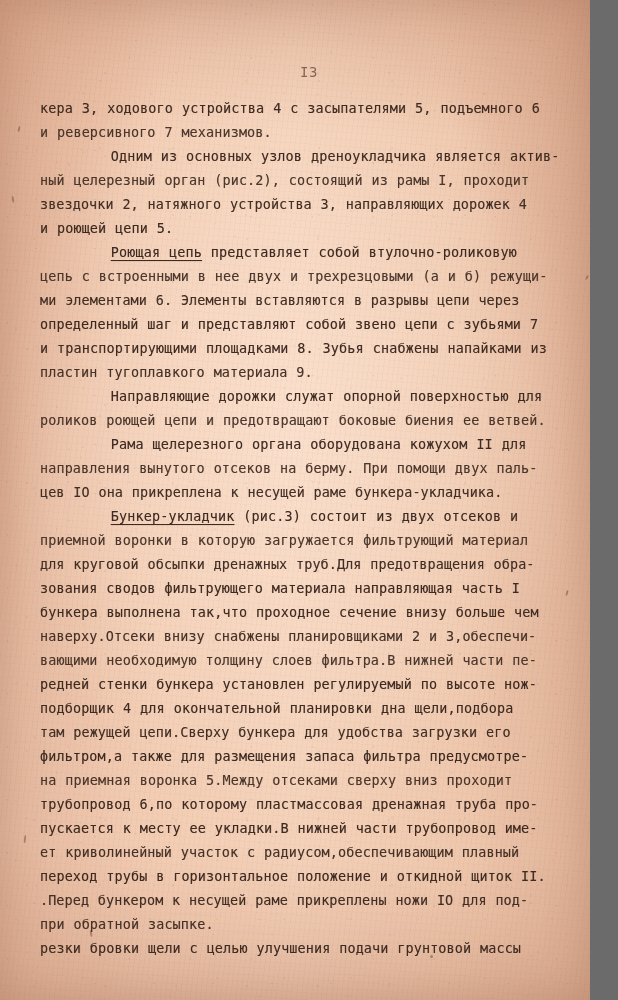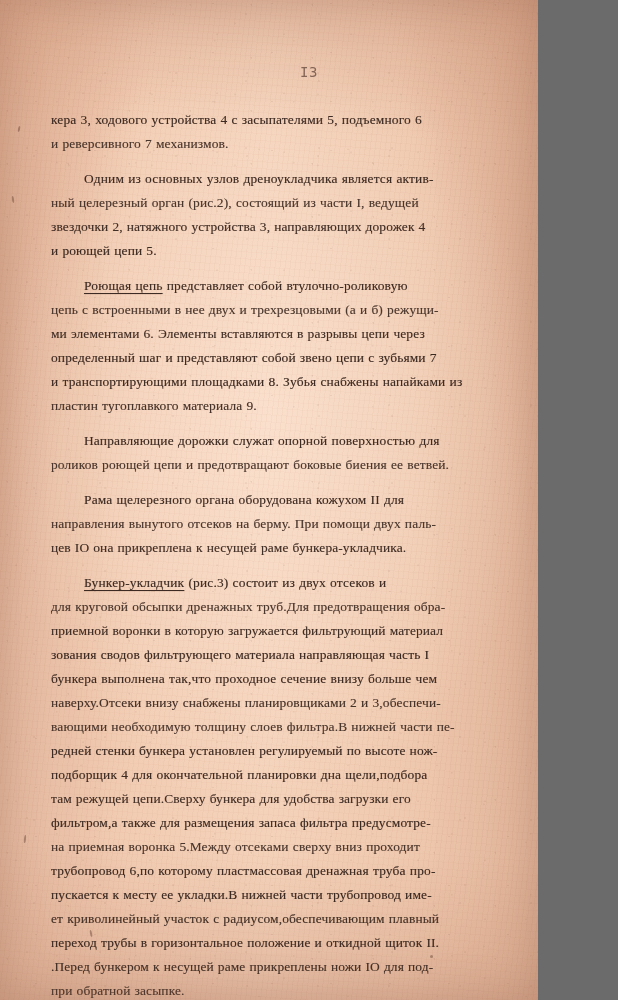--- a/index.html
+++ b/index.html
@@ -4,21 +4,21 @@
 <title>Scanned typewritten page</title>
 <style>
   html, body {
     margin: 0;
     padding: 0;
     background: #6b6b6b;
   }
 
   .page {
     position: relative;
-    width: 538px;
+    width: 590px;
     height: 1000px;
     overflow: hidden;
     background-color: #eec4aa;
     background-image:
       radial-gradient(ellipse 70% 55% at 50% 42%, rgba(255,235,220,0.55) 0%, rgba(255,235,220,0.0) 72%),
       linear-gradient(104deg, rgba(214,158,128,0.45) 0%, rgba(214,158,128,0.0) 22%),
       linear-gradient(255deg, rgba(206,150,122,0.40) 0%, rgba(206,150,122,0.0) 20%),
       linear-gradient(182deg, rgba(200,144,116,0.30) 0%, rgba(200,144,116,0.0) 14%),
       linear-gradient(2deg, rgba(198,142,114,0.34) 0%, rgba(198,142,114,0.0) 16%),
       linear-gradient(90deg, #e7bca2 0%, #f2cdb4 26%, #f4d2ba 50%, #efc9af 76%, #e3b79c 100%);
@@ -75,22 +75,21 @@
     top: 97px;
     width: 542px;
     font-size: 13.4px;
     line-height: 24px;
     letter-spacing: 0.15px;
     color: #3b2a22;
     word-spacing: 0.6px;
   }
 
   .para {
-    margin: 11px;
-    font-family: Liberation Serif, serif;
+    margin: 0;
   }
 
   .line {
     display: block;
     white-space: pre;
     text-shadow:
       0.35px 0.2px 0 rgba(90,58,44,0.28),
       -0.3px 0.25px 0.4px rgba(120,80,62,0.20);
   }
 
@@ -129,21 +128,21 @@
 
   <div class="body">
 
     <p class="para">
       <span class="line">кера 3, ходового устройства 4 с засыпателями 5, подъемного 6</span>
       <span class="line">и реверсивного 7 механизмов.</span>
     </p>
 
     <p class="para">
       <span class="line">        Одним из основных узлов дреноукладчика является актив-</span>
-      <span class="line">ный целерезный орган (рис.2), состоящий из части I, ведущей</span>
+      <span class="line">ный целерезный орган (рис.2), состоящий из рамы I, проходит</span>
       <span class="line">звездочки 2, натяжного устройства 3, направляющих дорожек 4</span>
       <span class="line">и роющей цепи 5.</span>
     </p>
 
     <p class="para">
       <span class="line"><span>        </span><span class="u">Роющая цепь</span><span> представляет собой втулочно-роликовую</span></span>
       <span class="line">цепь с встроенными в нее двух и трехрезцовыми (а и б) режущи-</span>
       <span class="line">ми элементами 6. Элементы вставляются в разрывы цепи через</span>
       <span class="line">определенный шаг и представляют собой звено цепи с зубьями 7</span>
       <span class="line">и транспортирующими площадками 8. Зубья снабжены напайками из</span>
@@ -156,22 +155,22 @@
     </p>
 
     <p class="para">
       <span class="line">        Рама щелерезного органа оборудована кожухом II для</span>
       <span class="line">направления вынутого отсеков на берму. При помощи двух паль-</span>
       <span class="line">цев IO она прикреплена к несущей раме бункера-укладчика.</span>
     </p>
 
     <p class="para">
       <span class="line"><span>        </span><span class="u">Бункер-укладчик</span><span> (рис.3) состоит из двух отсеков и</span></span>
+      <span class="line">приемной воронки в которую загружается фильтрующий материал</span>
       <span class="line">для круговой обсыпки дренажных труб.Для предотвращения обра-</span>
-      <span class="line">приемной воронки в которую загружается фильтрующий материал</span>
       <span class="line">зования сводов фильтрующего материала направляющая часть I</span>
       <span class="line">бункера выполнена так,что проходное сечение внизу больше чем</span>
       <span class="line">наверху.Отсеки внизу снабжены планировщиками 2 и 3,обеспечи-</span>
       <span class="line">вающими необходимую толщину слоев фильтра.В нижней части пе-</span>
       <span class="line">редней стенки бункера установлен регулируемый по высоте нож-</span>
       <span class="line">подборщик 4 для окончательной планировки дна щели,подбора</span>
       <span class="line">там режущей цепи.Сверху бункера для удобства загрузки его</span>
       <span class="line">фильтром,а также для размещения запаса фильтра предусмотре-</span>
       <span class="line">на приемная воронка 5.Между отсеками сверху вниз проходит</span>
       <span class="line">трубопровод 6,по которому пластмассовая дренажная труба про-</span>

